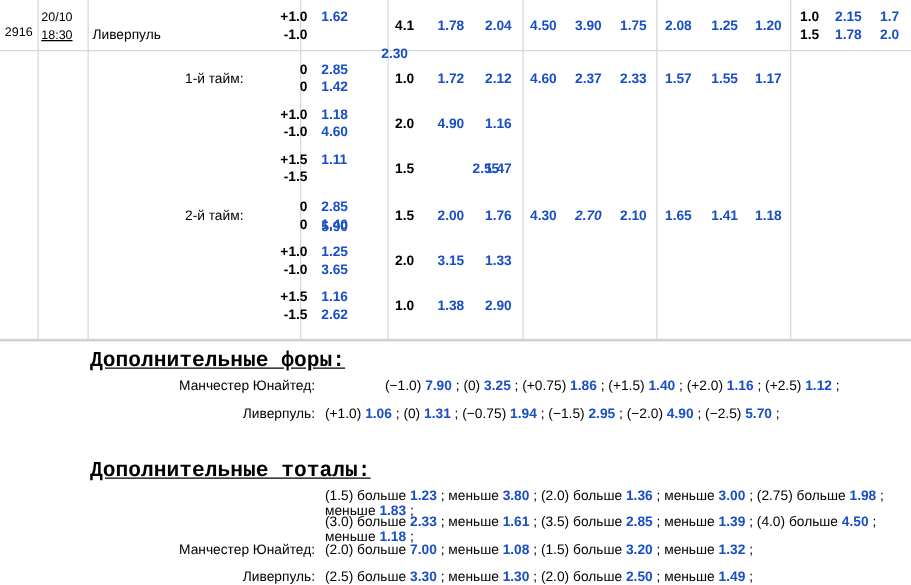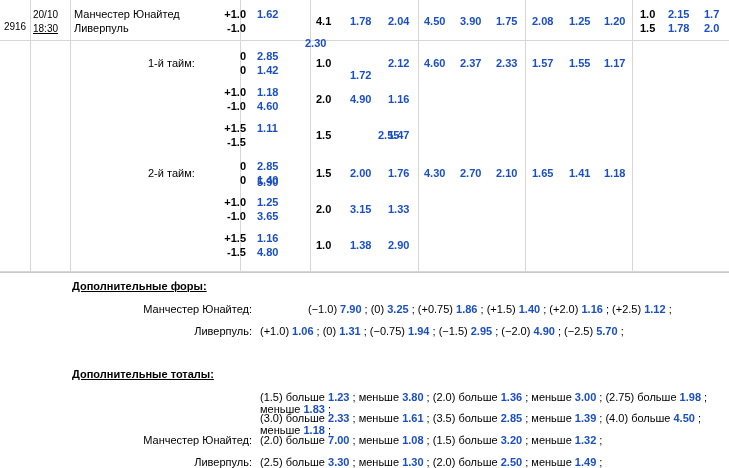--- a/index.html
+++ b/index.html
@@ -64,21 +64,22 @@
 
   
   .section {
     position: absolute;
     left: 0;
     width: 729px;
   }
   .sect-title {
     font-weight: bold;
     text-decoration: underline;
-    font-size: 11px;
+    font-size: 17px;
+    font-family: Liberation Mono, monospace;
   }
   .sep {
     color: #000;
   }
 </style>
 </head>
 <body>
 
 <div class="page">
 
@@ -92,21 +93,20 @@
     <div class="vline" style="left:525px;"></div>
     <div class="vline" style="left:632px;"></div>
 
     <div class="hline" style="top:40px;"></div>
     <div class="hline" style="top:271px;"></div>
 
     <div class="t c" style="left:0px; top:20px; width:30px; font-size:10px;">2916</div>
     <div class="t" style="left:33px; top:8px; font-size:10px;">20/10</div>
     <div class="t" style="left:33px; top:22px; font-size:10px;text-decoration:underline;">18:30</div>
 
-    <div class="t" style="left:74px; top:8px;">Манчестер Юнайтед</div>
     <div class="t" style="left:74px; top:22px;">Ливерпуль</div>
 
     <div class="t" style="left:148px; top:57px;">1-й тайм:</div>
     <div class="t" style="left:148px; top:167px;">2-й тайм:</div>
 
     <div class="t r bold" style="left:184px; top:8px; width:62px;">+1.0</div>
     <div class="t blue" style="left:257px; top:8px;">1.62</div>
     <div class="t r bold" style="left:184px; top:22px; width:62px;">-1.0</div>
     <div class="t blue" style="left:257px; top:37px;margin-left:48px;">2.30</div>
 
@@ -128,21 +128,21 @@
     <div class="t bold" style="left:640px; top:22px;">1.5</div>
     <div class="t blue" style="left:668px; top:22px;">1.78</div>
     <div class="t blue" style="left:704px; top:22px;">2.0</div>
 
     <div class="t r bold" style="left:184px; top:50px; width:62px;">0</div>
     <div class="t blue" style="left:257px; top:50px;">2.85</div>
     <div class="t r bold" style="left:184px; top:64px; width:62px;">0</div>
     <div class="t blue" style="left:257px; top:64px;">1.42</div>
 
     <div class="t bold" style="left:316px; top:57px;">1.0</div>
-    <div class="t blue" style="left:350px; top:57px;margin-top:12px;">1.72</div>
+    <div class="t blue" style="left:350px; top:57px;">1.72</div>
     <div class="t blue" style="left:388px; top:57px;">2.12</div>
 
     <div class="t blue" style="left:424px; top:57px;">4.60</div>
     <div class="t blue" style="left:460px; top:57px;">2.37</div>
     <div class="t blue" style="left:496px; top:57px;">2.33</div>
 
     <div class="t blue" style="left:532px; top:57px;text-align:center;">1.57</div>
     <div class="t blue" style="left:569px; top:57px;">1.55</div>
     <div class="t blue" style="left:604px; top:57px;">1.17</div>
 
@@ -167,40 +167,40 @@
     <div class="t r bold" style="left:184px; top:160px; width:62px;">0</div>
     <div class="t blue" style="left:257px; top:160px;">2.85</div>
     <div class="t r bold" style="left:184px; top:174px; width:62px;">0</div>
     <div class="t blue" style="left:257px; top:174px;">1.40</div>
 
     <div class="t bold" style="left:316px; top:167px;">1.5</div>
     <div class="t blue" style="left:350px; top:167px;">2.00</div>
     <div class="t blue" style="left:388px; top:167px;">1.76</div>
 
     <div class="t blue" style="left:424px; top:167px;">4.30</div>
-    <div class="t blue" style="left:460px; top:167px;">2.70</div>
+    <div class="t blue" style="left:460px; top:167px;font-style:italic;">2.70</div>
     <div class="t blue" style="left:496px; top:167px;">2.10</div>
 
     <div class="t blue" style="left:532px; top:167px;">1.65</div>
     <div class="t blue" style="left:569px; top:167px;">1.41</div>
     <div class="t blue" style="left:604px; top:167px;">1.18</div>
 
     <div class="t r bold" style="left:184px; top:196px; width:62px;">+1.0</div>
     <div class="t blue" style="left:257px; top:196px;">1.25</div>
     <div class="t r bold" style="left:184px; top:210px; width:62px;">-1.0</div>
     <div class="t blue" style="left:257px; top:210px;">3.65</div>
 
     <div class="t bold" style="left:316px; top:203px;">2.0</div>
     <div class="t blue" style="left:350px; top:203px;">3.15</div>
     <div class="t blue" style="left:388px; top:203px;">1.33</div>
 
     <div class="t r bold" style="left:184px; top:232px; width:62px;">+1.5</div>
     <div class="t blue" style="left:257px; top:232px;">1.16</div>
     <div class="t r bold" style="left:184px; top:246px; width:62px;">-1.5</div>
-    <div class="t blue" style="left:257px; top:246px;">4.80</div>
+    <div class="t blue" style="left:257px; top:246px;">2.62</div>
 
     <div class="t bold" style="left:316px; top:239px;">1.0</div>
     <div class="t blue" style="left:350px; top:239px;">1.38</div>
     <div class="t blue" style="left:388px; top:239px;">2.90</div>
   </div>
 
   <div class="section" style="top:280px;">
     <div class="sect-title" style="position:absolute; left:72px; top:0px;">Дополнительные форы:</div>
 
     <div style="position:absolute; left:72px; top:23px; width:180px; text-align:right;">Манчестер Юнайтед:</div>

